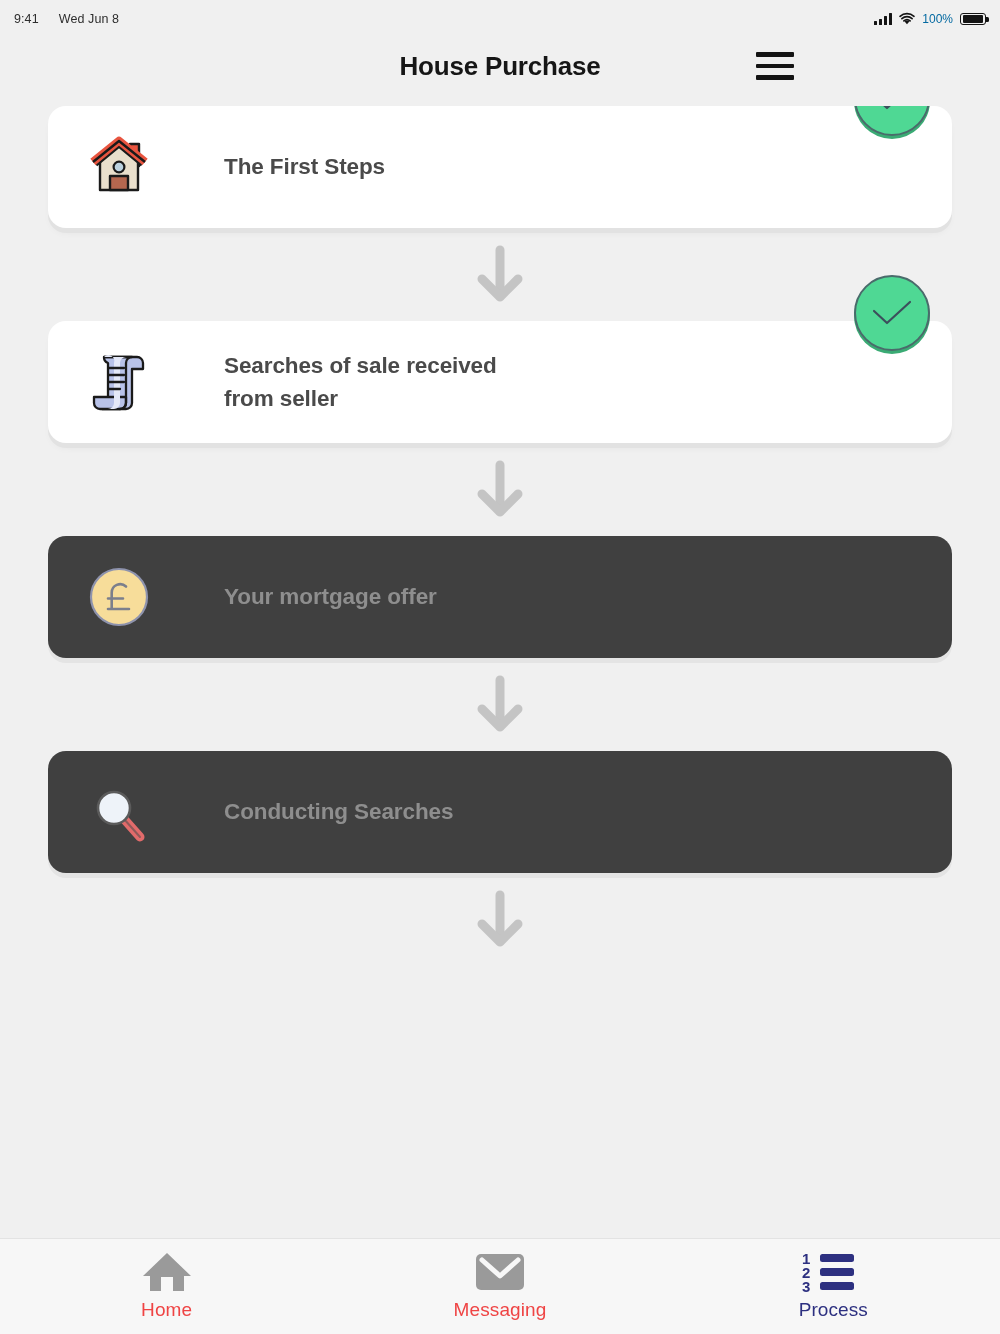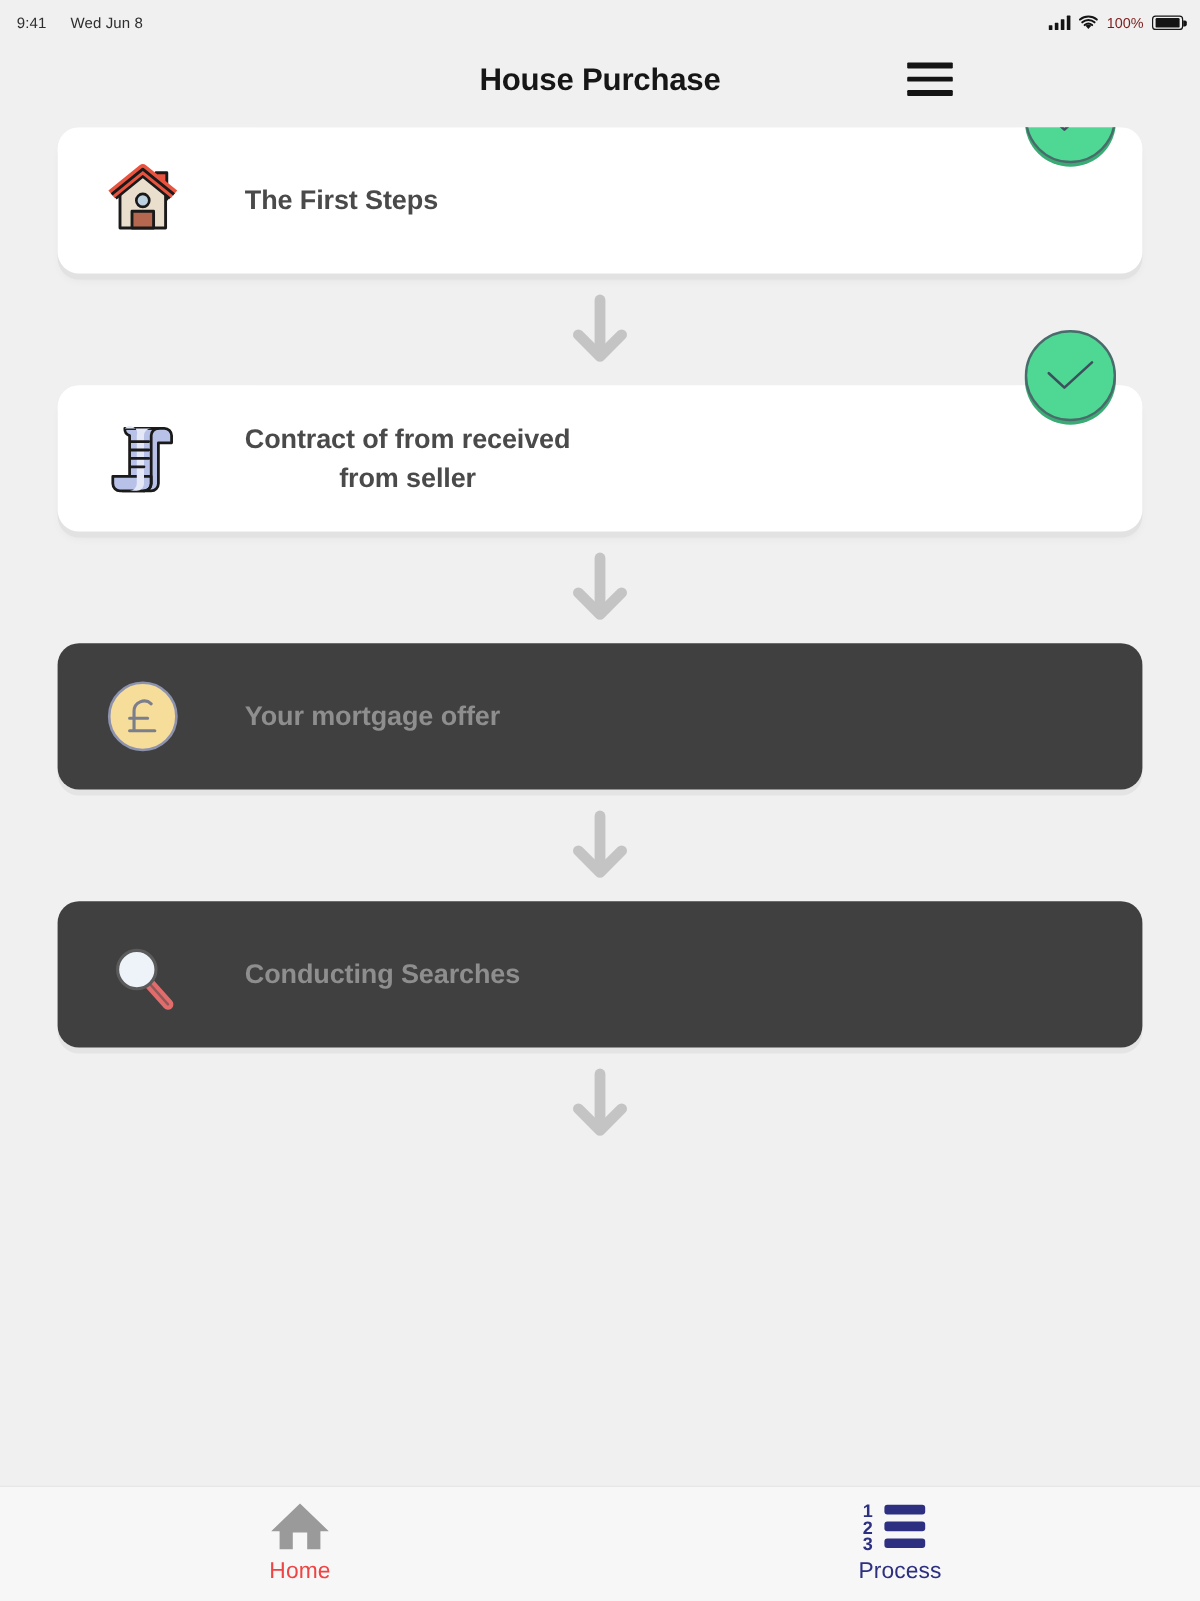--- a/index.html
+++ b/index.html
@@ -22,21 +22,21 @@
   .sb-time{ font-weight:400; margin-right:20px; letter-spacing:.1px; }
   .sb-date{ font-weight:400; letter-spacing:.1px; }
   .sb-right{ margin-left:auto; display:flex; align-items:center; gap:7px; }
   .sig{ display:flex; align-items:flex-end; gap:2px; height:12px; }
   .sig i{ display:block; width:3px; background:#141414; border-radius:.5px; }
   .sig i:nth-child(1){ height:4px; }
   .sig i:nth-child(2){ height:6px; }
   .sig i:nth-child(3){ height:9px; }
   .sig i:nth-child(4){ height:12px; }
   .wifi{ width:16px; height:12px; position:relative; }
-  .pct{ font-size:12px; color:#7f1d1d; }
+  .pct{ font-size:12px; color:#0369a1; }
   .batt{ width:26px; height:12.5px; border:1.4px solid #141414; border-radius:3px; position:relative; padding:1.6px; }
   .batt::after{ content:""; position:absolute; right:-3.6px; top:3.6px; width:2.4px; height:5px; background:#141414; border-radius:0 1.5px 1.5px 0; }
   .batt span{ display:block; width:100%; height:100%; background:#141414; border-radius:1px; }
 
   
   .header{
     position:absolute; top:26px; left:0; width:836px; height:80px;
   }
   .page-title{
     position:absolute; top:0; left:0; width:1000px; height:80px;
@@ -62,23 +62,23 @@
     min-height:122px;
     border-radius:18px;
     display:flex; align-items:center;
     padding:0 0 0 34px;
     background:#ffffff;
     box-shadow:0 5px 0 0 #e2e2e2, 0 7px 10px -4px rgba(0,0,0,.07);
   }
   .card.inactive{ background:#404040; box-shadow:0 5px 0 0 #e4e4e4; }
   .card-icon{ width:74px; height:74px; flex:0 0 74px; position:relative; }
   .card-label{
-    margin-left:48px;
+    margin-left:68px;
     font-size:22.5px; font-weight:700; color:#4a4a4a;
-    line-height:1.48; letter-spacing:-.1px;text-align:center;
+    line-height:1.48; letter-spacing:-.1px;
   }
   .card.inactive .card-label{ color:#8e8e8e; font-weight:700; }
 
   .badge{
     position:absolute; width:76px; height:76px; border-radius:50%;
     background:#4fd894; border:2.5px solid #4a6b6b;
     right:22px; top:-46px;
     display:flex; align-items:center; justify-content:center;
     box-shadow:0 3px 0 0 #3aab74;
     z-index:5;
@@ -188,21 +188,21 @@
           <path d="M22 12 h22 a6 6 0 0 0 -6 6 v40 a6 6 0 0 1 -6 6 h-6 a6 6 0 0 0 6 -6 V18 a6 6 0 0 0 -10 -6 Z" fill="#e4e8f7" stroke="none"></path>
           <g stroke="#1a1a1a" stroke-width="2.3" stroke-linecap="round">
             <path d="M27 23 H42"></path>
             <path d="M27 30 H42"></path>
             <path d="M27 37 H42"></path>
             <path d="M27 44 H38"></path>
           </g>
         </svg>
       </div>
       <div class="card-label">
-        <div>Contract of from received</div>
+        <div>Searches of sale received</div>
         <div>from seller</div>
       </div>
     </div>
   </div>
 
   <div class="arrow">
     <svg width="50" height="58" viewBox="0 0 50 58">
       <path d="M25 4 L25 50" stroke="#c4c4c4" stroke-width="9" stroke-linecap="round" fill="none"></path>
       <path d="M7 33 L25 51 L43 33" stroke="#c4c4c4" stroke-width="9" stroke-linecap="round" stroke-linejoin="round" fill="none"></path>
     </svg>
@@ -253,20 +253,29 @@
 
   <div class="tab">
     <div class="tab-icon">
       <svg width="54" height="44" viewBox="0 0 54 44">
         <path d="M27 3 L51 26 L44 26 L44 41 L33 41 L33 27 L21 27 L21 41 L10 41 L10 26 L3 26 Z" fill="#9a9a9a"></path>
       </svg>
     </div>
     <div class="tab-label">Home</div>
   </div>
 
+  <div class="tab">
+    <div class="tab-icon">
+      <svg width="50" height="40" viewBox="0 0 50 40">
+        <rect x="1" y="2" width="48" height="36" rx="5" fill="#9a9a9a"></rect>
+        <path d="M7 8 L25 24 L43 8" stroke="#f7f7f7" stroke-width="5" fill="none" stroke-linecap="round" stroke-linejoin="round"></path>
+      </svg>
+    </div>
+    <div class="tab-label">Messaging</div>
+  </div>
 
   <div class="tab active">
     <div class="tab-icon">
       <svg width="62" height="42" viewBox="0 0 62 42">
         <text x="0" y="13" font-family="Liberation Sans, sans-serif" font-size="15" font-weight="700" fill="#2d3080">1</text>
         <text x="0" y="27" font-family="Liberation Sans, sans-serif" font-size="15" font-weight="700" fill="#2d3080">2</text>
         <text x="0" y="41" font-family="Liberation Sans, sans-serif" font-size="15" font-weight="700" fill="#2d3080">3</text>
         <rect x="18" y="3" width="34" height="8" rx="2.5" fill="#2d3080"></rect>
         <rect x="18" y="17" width="34" height="8" rx="2.5" fill="#2d3080"></rect>
         <rect x="18" y="31" width="34" height="8" rx="2.5" fill="#2d3080"></rect>

